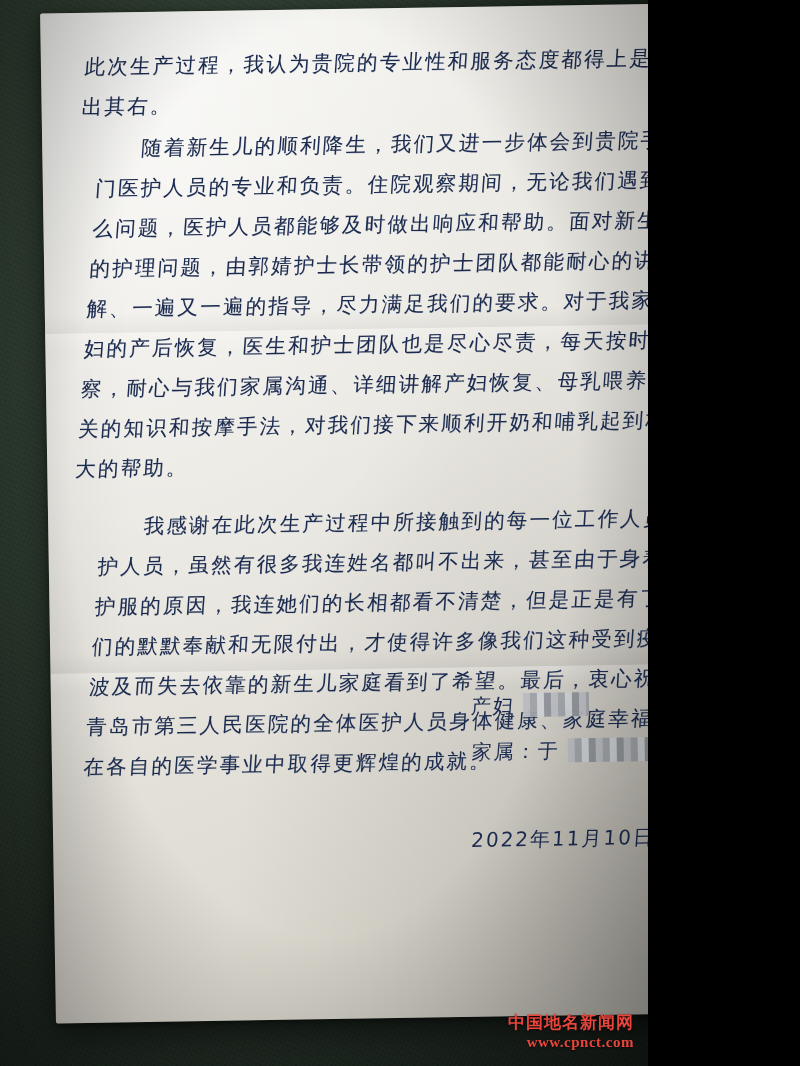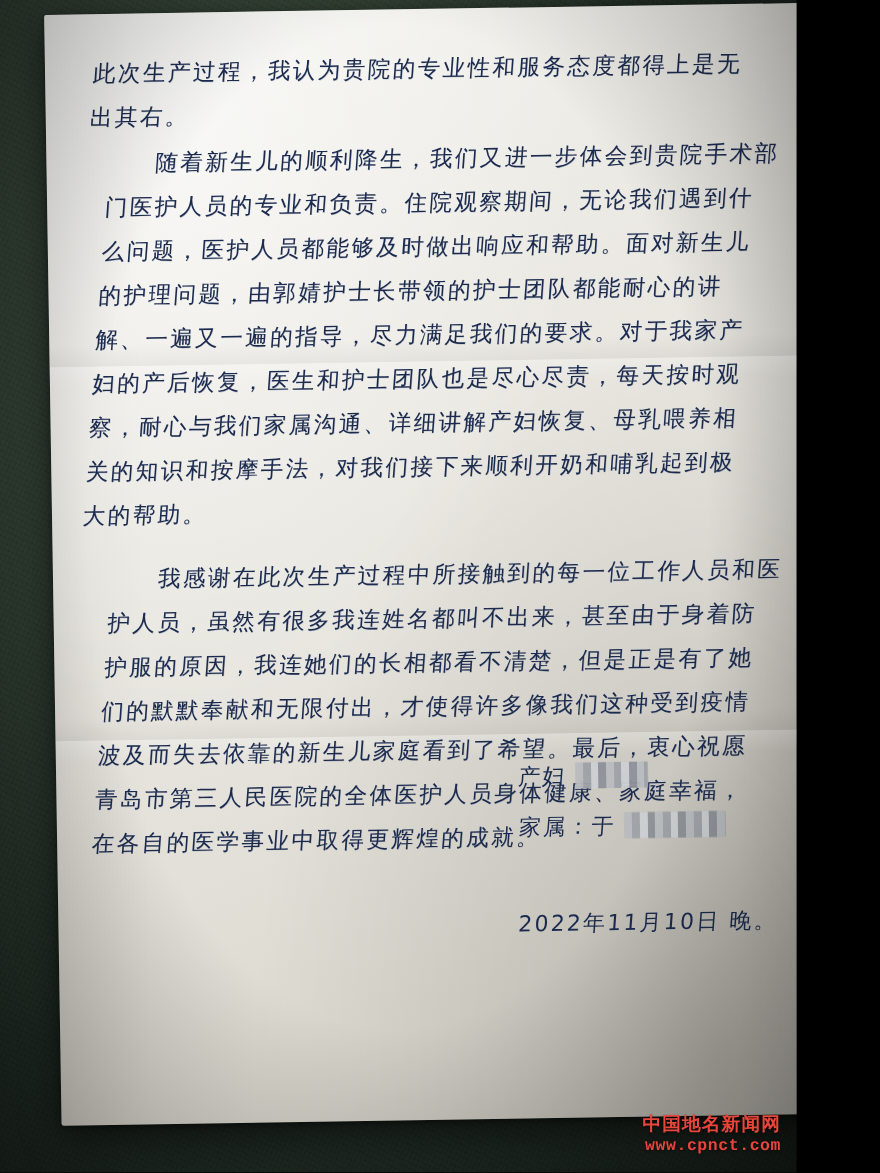--- a/index.html
+++ b/index.html
@@ -8,21 +8,21 @@
     background: #000;
   }
   body {
     width: 800px;
     height: 1066px;
     overflow: hidden;
     font-family: "Liberation Sans", sans-serif;
   }
   .photo {
     position: relative;
-    width: 724px;
+    width: 648px;
     height: 1066px;
     background:
       radial-gradient(ellipse at 30% 20%, #3b4a3c 0%, #2c3a2e 40%, #1d2720 75%, #161d18 100%);
     overflow: hidden;
   }
   
   .backdrop-texture {
     position: absolute;
     inset: 0;
     background-image:
@@ -141,21 +141,21 @@
   }
   .wm-title {
     font-family: "DejaVu Sans", sans-serif;
     font-size: 17px;
     font-weight: bold;
     color: #e8453c;
     text-shadow: 0 1px 2px rgba(0,0,0,0.55);
     letter-spacing: 1px;
   }
   .wm-url {
-    font-family: Liberation Mono, monospace;
+    font-family: Liberation Serif, serif;
     font-size: 15px;
     font-weight: bold;
     color: #e8453c;
     text-shadow: 0 1px 2px rgba(0,0,0,0.55);
     letter-spacing: 0.5px;
   }
 
   
   .vignette {
     position: absolute;

